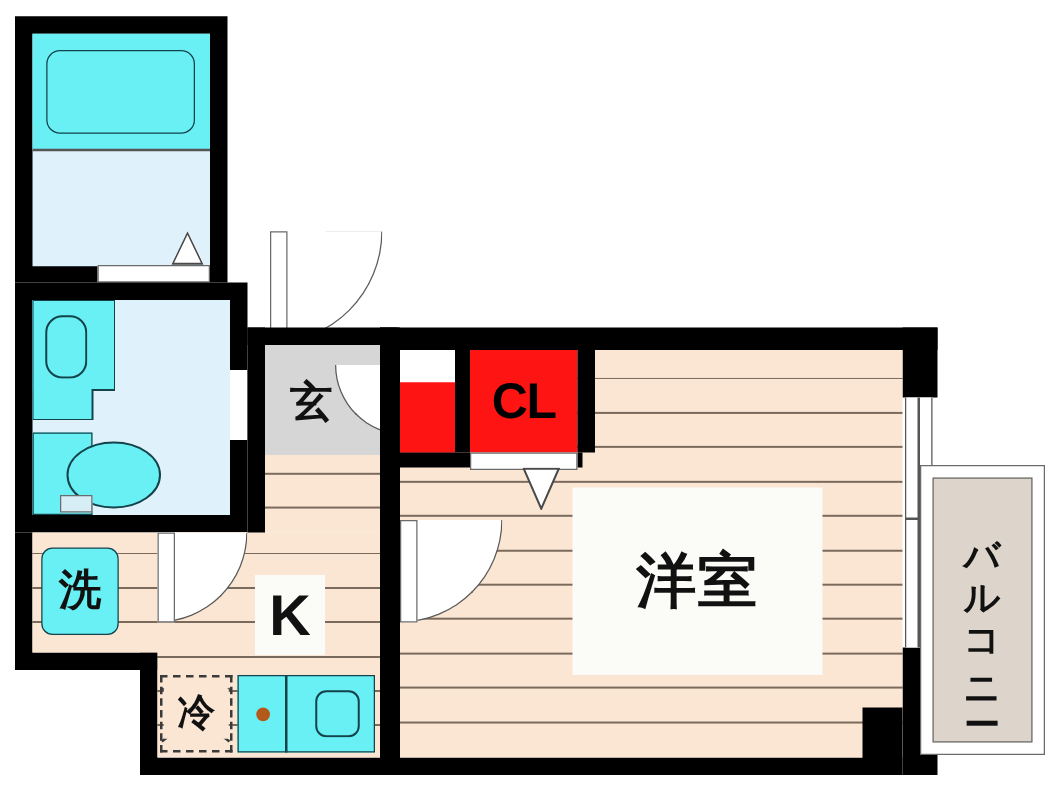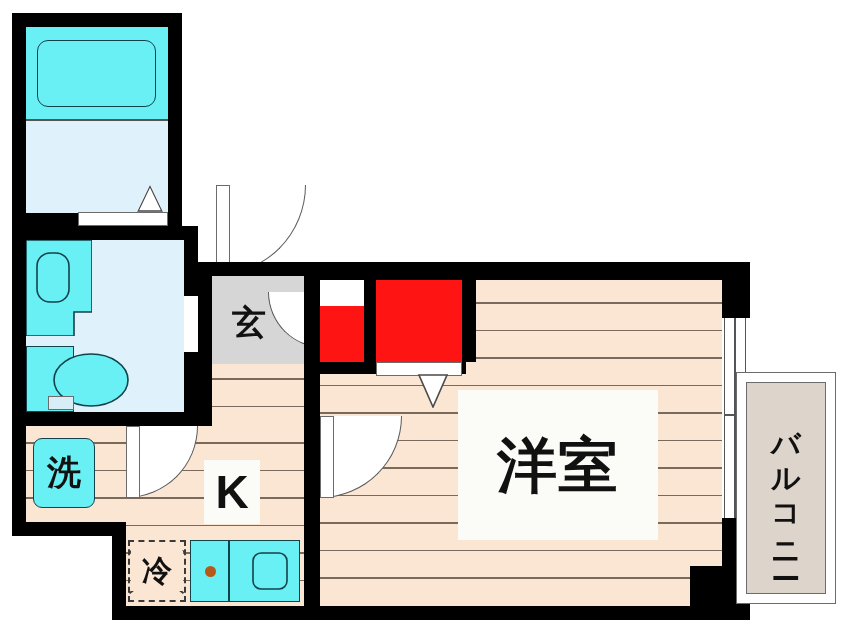--- a/index.html
+++ b/index.html
@@ -84,21 +84,21 @@
     align-items: center;
     justify-content: center;
     color: #111111;
     font-weight: 700;
     line-height: 1.05;
     white-space: pre;
     text-align: center;
   }
   .label-bg { background: #fbfbf8; }
   .lbl-room {
-    font-size: 60px;
+    font-size: 48px;
     letter-spacing: 1px;
     flex-direction: row;
     font-family: "DejaVu Sans", "Liberation Sans", sans-serif;
   }
   .lbl-cl {
     font-size: 40px;
     color: #000000;
     font-family: "Liberation Sans", sans-serif;
     letter-spacing: -1px;
   }
@@ -253,20 +253,21 @@
   <div class="abs thinline" style="left:724px; top:414px; width:26px; height:1.8px;"></div>
   <div class="abs thinline" style="left:734px; top:318px; width:1.6px; height:200px;"></div>
 
   <div class="abs closet-red" style="left:320px; top:290px; width:44px; height:72px;"></div>
   <div class="abs" style="left:320px; top:280px; width:44px; height:26px; background:#ffffff;"></div>
   <div class="abs closet-red" style="left:320px; top:306px; width:44px; height:56px;"></div>
   <div class="abs wall" style="left:364px; top:280px; width:12px; height:82px;"></div>
   <div class="abs wall" style="left:320px; top:362px; width:146px; height:12px;"></div>
 
   <div class="abs closet-red" style="left:376px; top:280px; width:86px; height:82px;"></div>
+  <div class="abs label lbl-cl" style="left:376px; top:294px; width:86px; height:54px;">CL</div>
   <div class="abs wall" style="left:462px; top:280px; width:14px; height:82px;"></div>
 
   <div class="abs white-panel" style="left:376px; top:362px; width:86px; height:14px;"></div>
   <div class="abs" style="left:418px; top:374px; width:30px; height:34px;">
     <svg width="30" height="34" viewBox="0 0 30 34">
       <polygon points="1,1 29,1 15,33" fill="#ffffff" stroke="#4a4a4a" stroke-width="1.6"></polygon>
     </svg>
   </div>
 
   <div class="abs arc arc-br" style="left:320px; top:416px; width:82px; height:82px; border-top:none; border-left:none;"></div>

